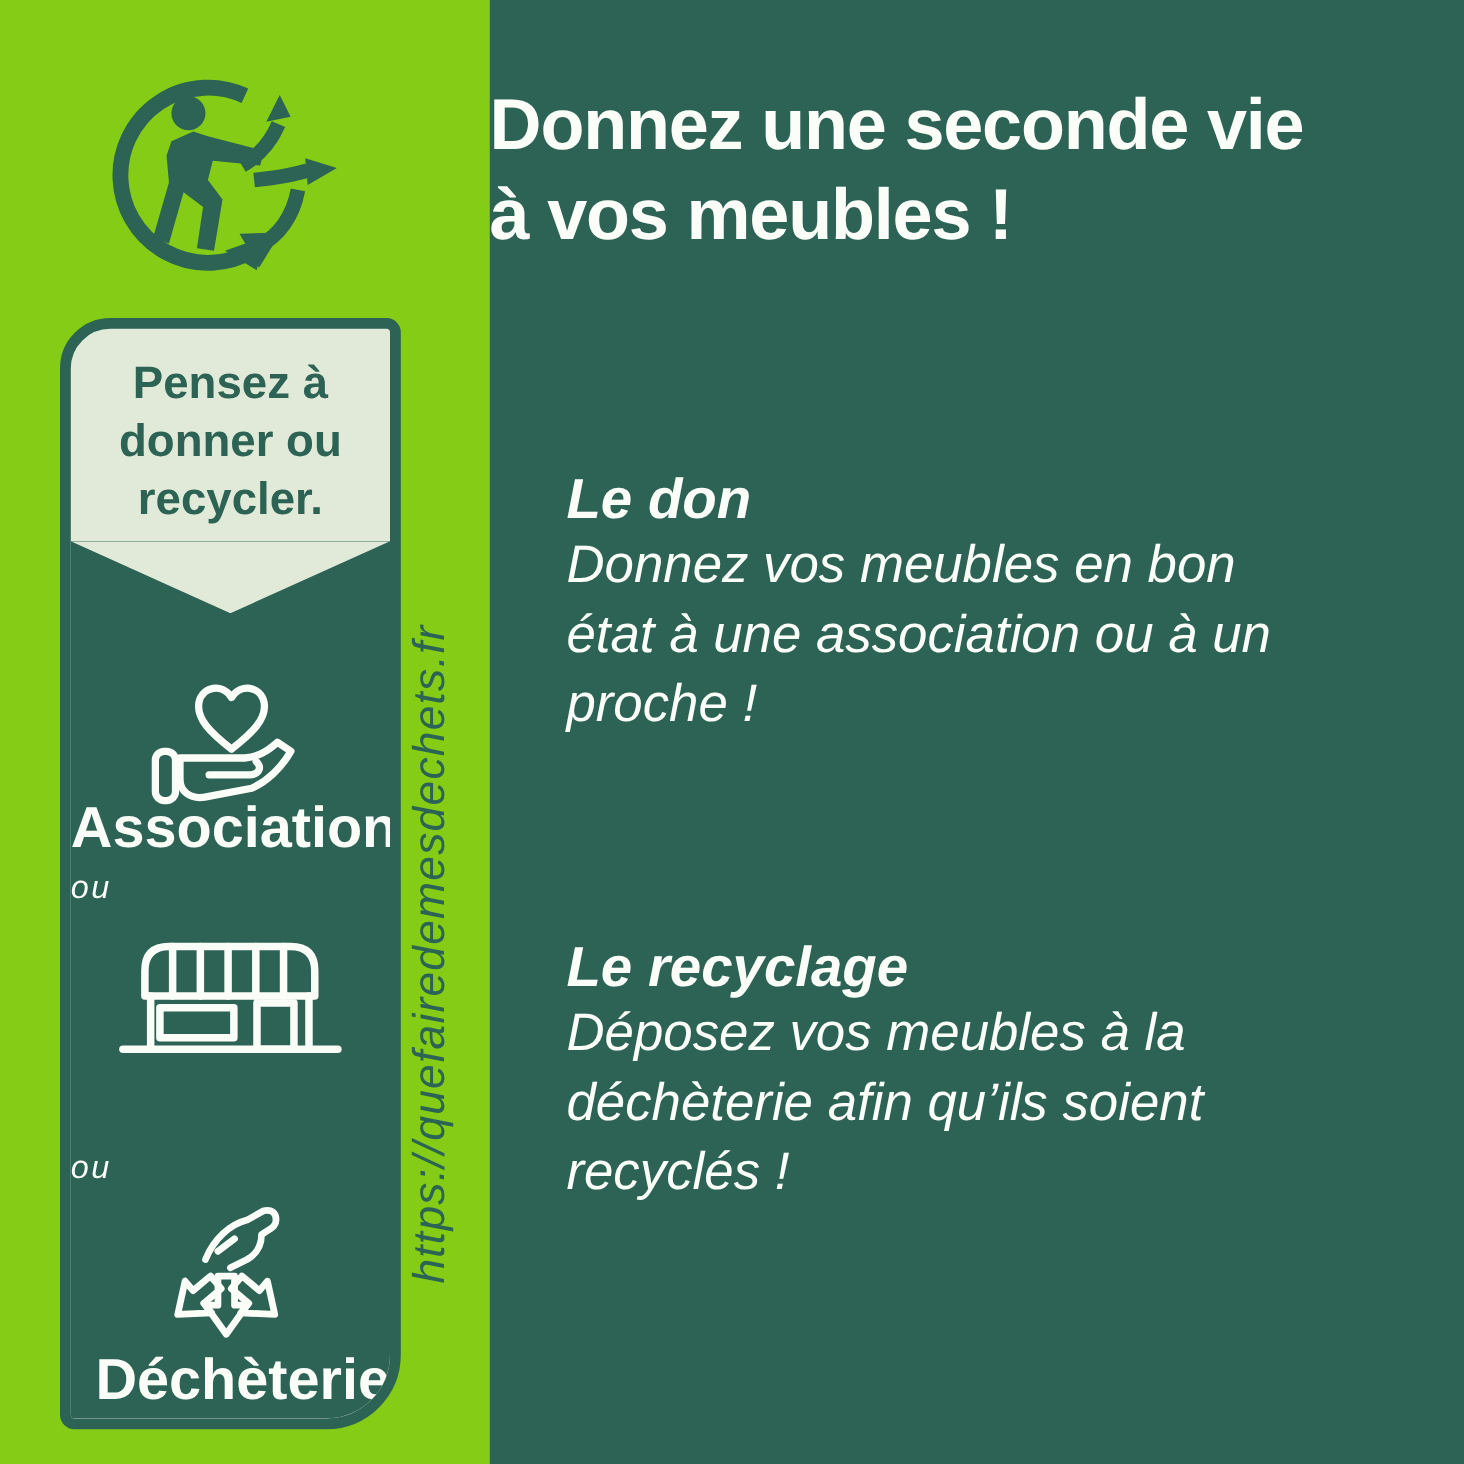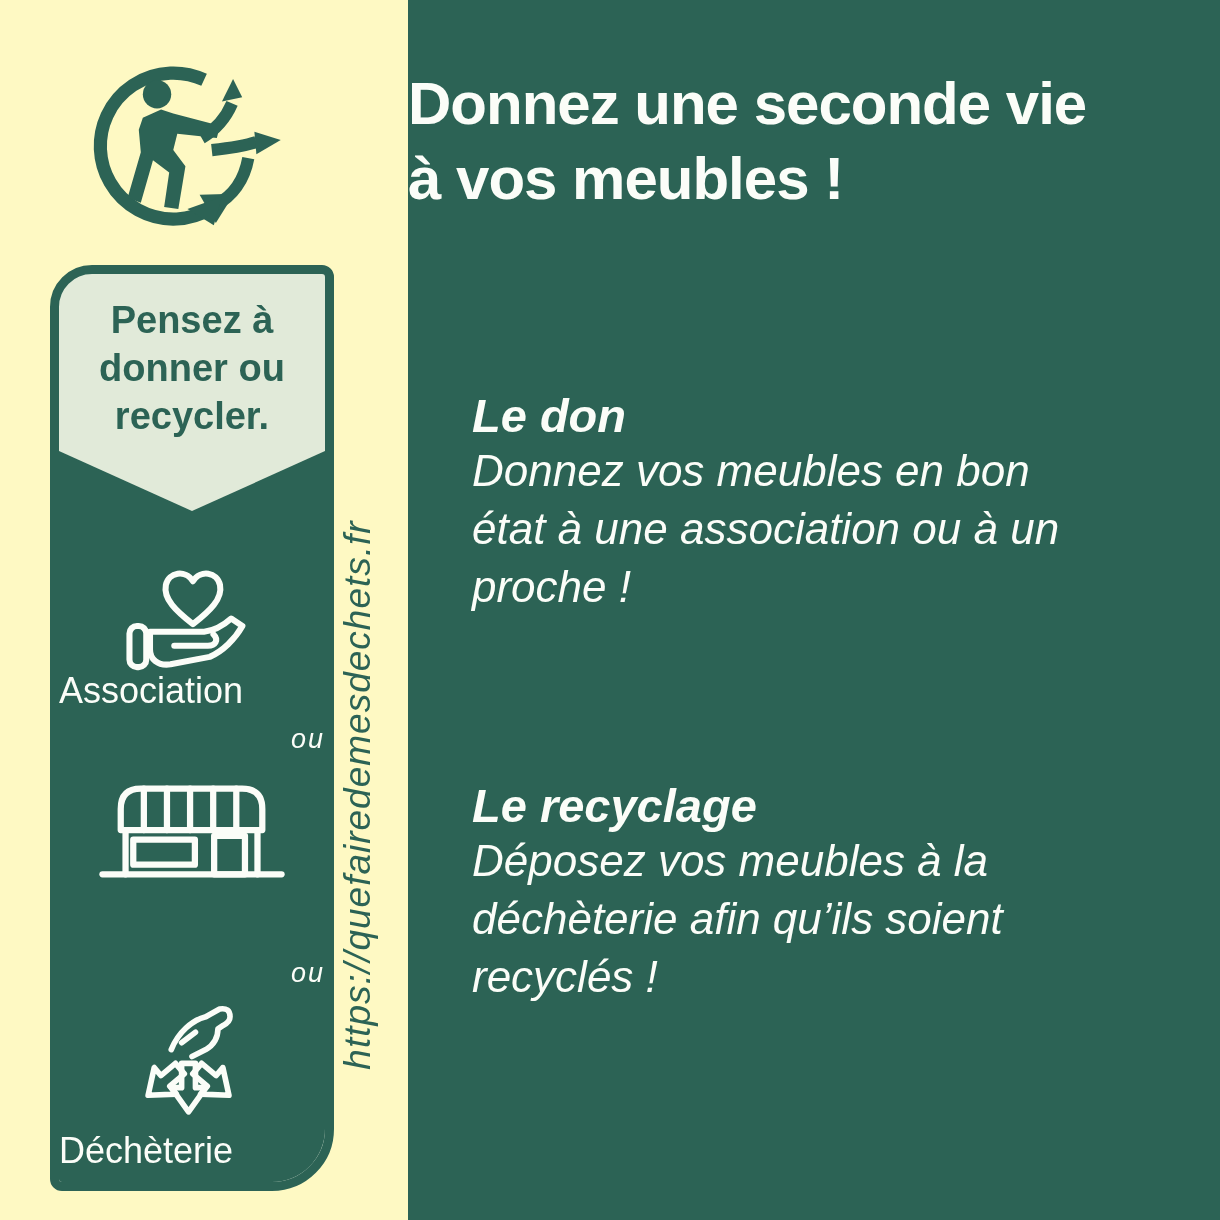--- a/index.html
+++ b/index.html
@@ -10,43 +10,43 @@
   .right-panel{position:absolute;left:408px;top:0;width:812px;height:1220px;background:#2C6355;}
   .title{position:absolute;top:66px;left:0;width:100%;text-align:left;
          color:#FBFDF8;font-weight:bold;font-size:60px;line-height:75px;letter-spacing:-1px;}
   .sec{position:absolute;left:64px;width:700px;color:#FBFDF8;}
   .sec-don{top:390px;}
   .sec-rec{top:780px;}
   .sec-h{font-weight:bold;font-size:47px;line-height:52px;font-style:italic;}
   .sec-b{font-style:italic;font-size:44px;line-height:58px;font-weight:500;}
 
   
-  .left-panel{position:absolute;left:0;top:0;width:408px;height:1220px;background:#fef9c3;}
+  .left-panel{position:absolute;left:0;top:0;width:408px;height:1220px;background:#84cc16;}
   .triman{position:absolute;left:82px;top:36px;width:218px;height:214px;}
 
   .card{position:absolute;left:50px;top:265px;width:266px;height:908px;
         border:9px solid #2C6355;border-radius:42px 12px 62px 12px;
         background:#E1EAD9;overflow:hidden;}
   .card-dark{position:absolute;left:0;top:177px;width:100%;height:731px;background:#2C6355;}
   .card-chevron{position:absolute;left:0;top:177px;width:100%;height:60px;background:#E1EAD9;
                 -webkit-clip-path:polygon(0 0,100% 0,50% 100%);clip-path:polygon(0 0,100% 0,50% 100%);}
   .banner{position:absolute;left:0;top:22px;width:100%;text-align:center;
           color:#2C6355;font-weight:bold;font-size:38px;line-height:48px;}
 
   .ic{position:absolute;left:50%;transform:translateX(-50%);}
   .ic-hand-heart{top:262px;width:140px;height:140px;}
   .ic-store{top:506px;width:188px;height:104px;}
   .ic-discard{top:722px;width:128px;height:134px;}
 
-  .dest{position:absolute;left:0;width:100%;text-align:left;color:#FBFDF8;
-        font-weight:normal;font-size:36px;line-height:38px;}
+  .dest{position:absolute;left:0;width:100%;text-align:right;color:#FBFDF8;
+        font-weight:bold;font-size:48px;line-height:38px;}
   .dest-1{top:398px;}
   .dest-2{top:624px;}
   .dest-3{top:858px;}
-  .or{position:absolute;left:0;width:100%;text-align:right;color:#FBFDF8;
+  .or{position:absolute;left:0;width:100%;text-align:left;color:#FBFDF8;
       font-style:italic;font-size:27px;line-height:30px;letter-spacing:2px;}
   .or-1{top:450px;}
   .or-2{top:684px;}
 
   .url{position:absolute;left:358px;top:795px;transform:translate(-50%,-50%) rotate(-90deg);
        white-space:nowrap;color:#2C6355;font-style:italic;font-size:37px;letter-spacing:1px;}
 
   svg .stroke{fill:none;stroke:#FBFDF8;stroke-width:6.5;stroke-linejoin:round;stroke-linecap:round;}
   svg .fillg{fill:#2C6355;}
   svg .strokeg{fill:none;stroke:#2C6355;stroke-linejoin:round;}

